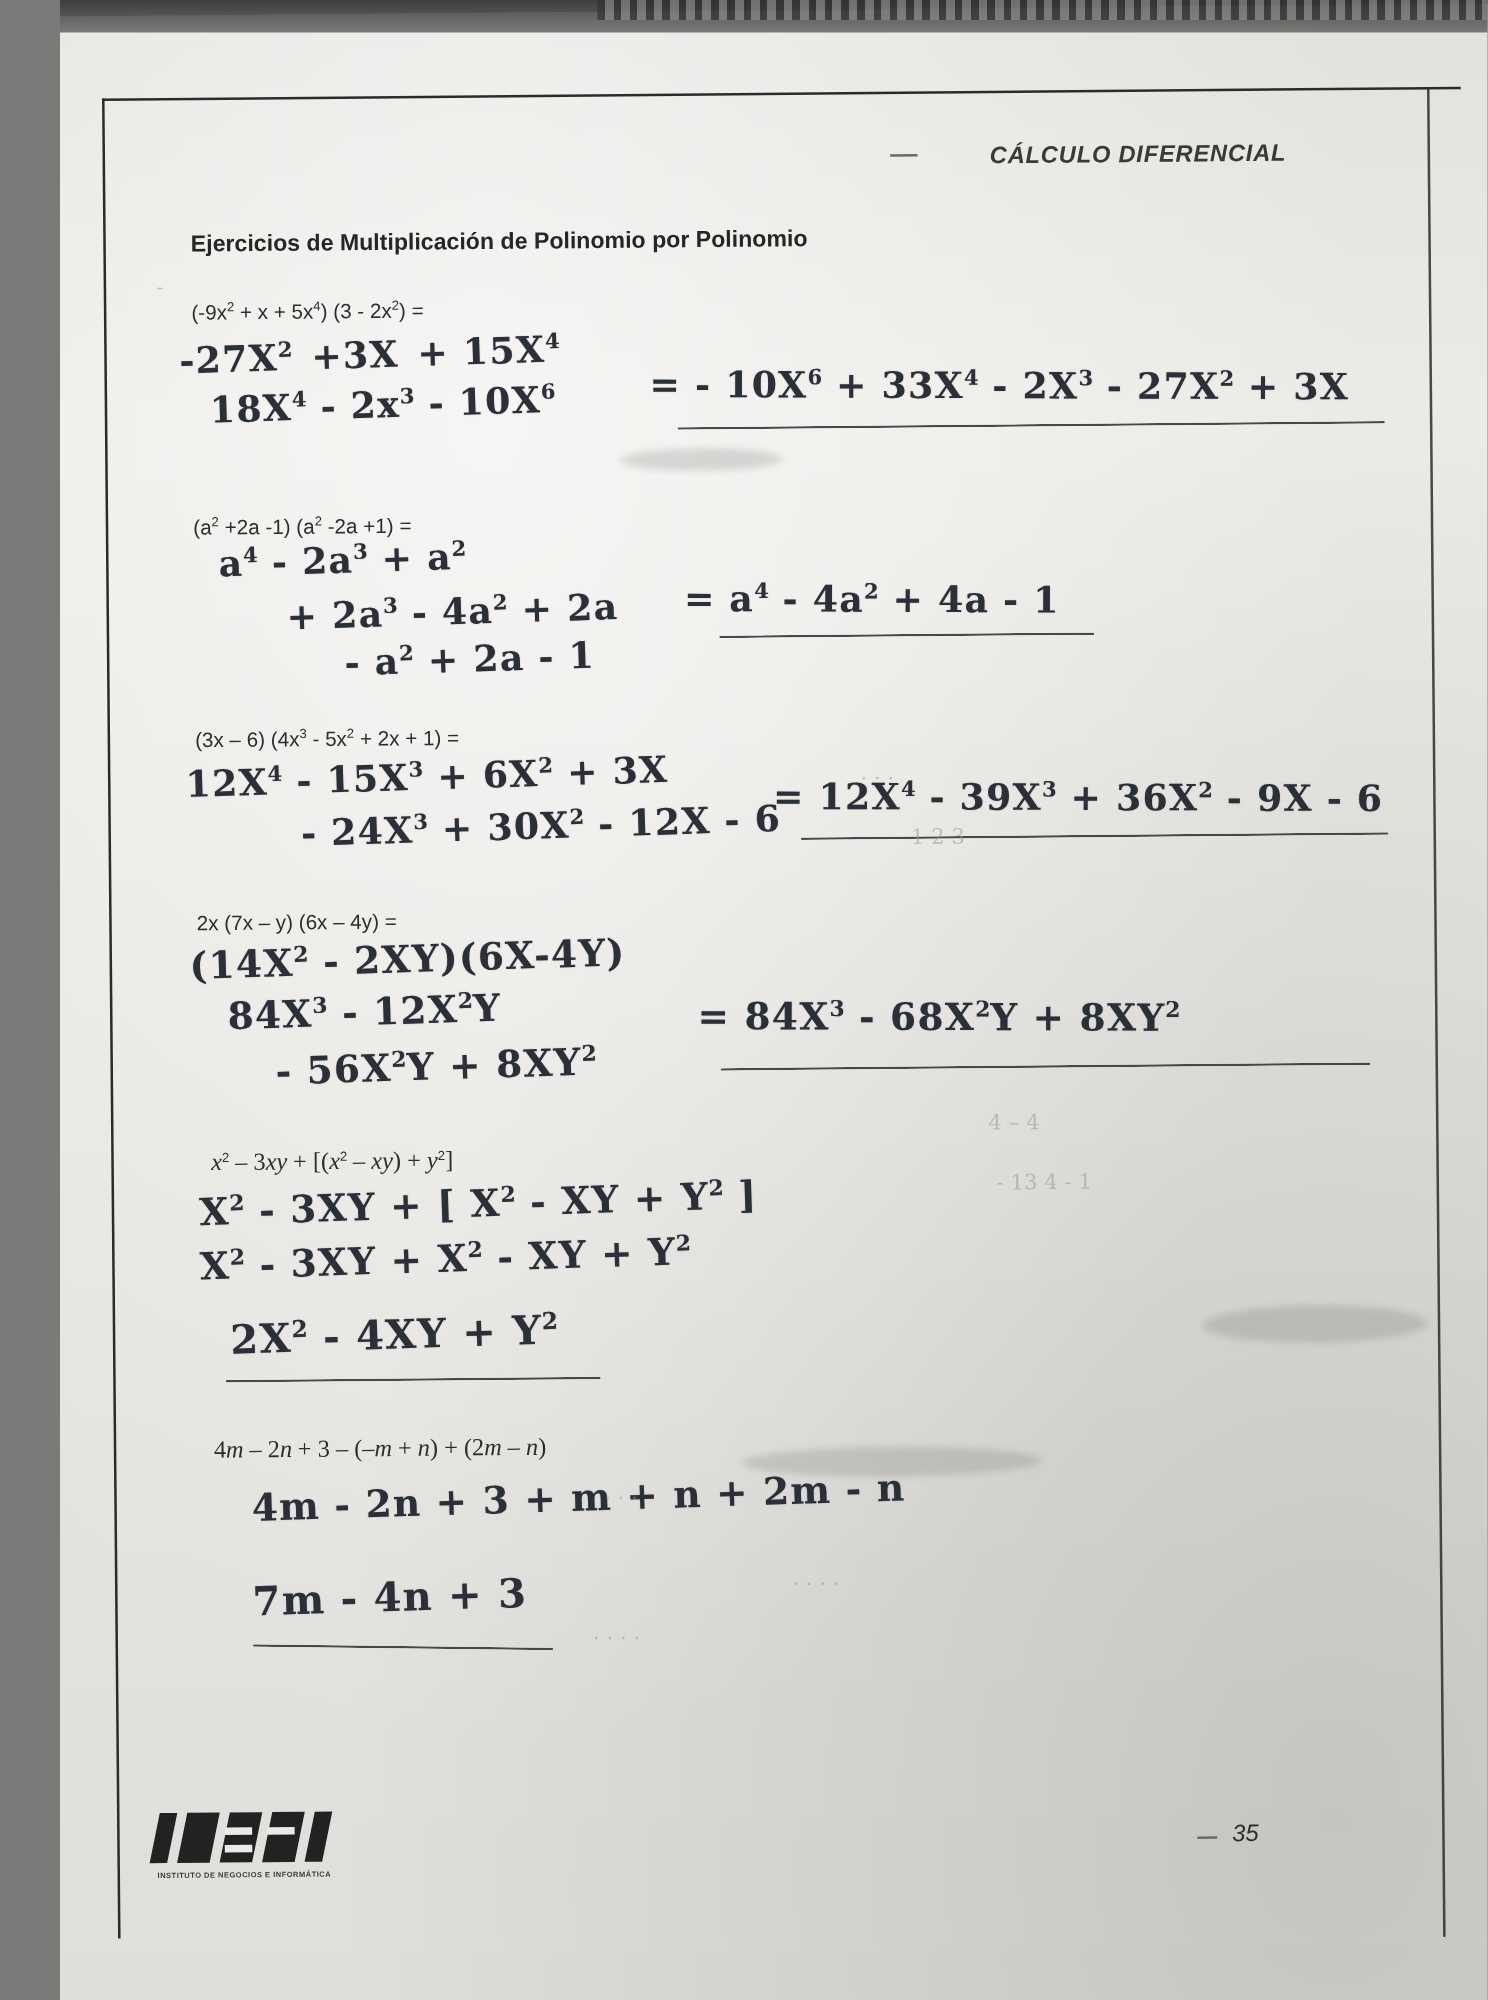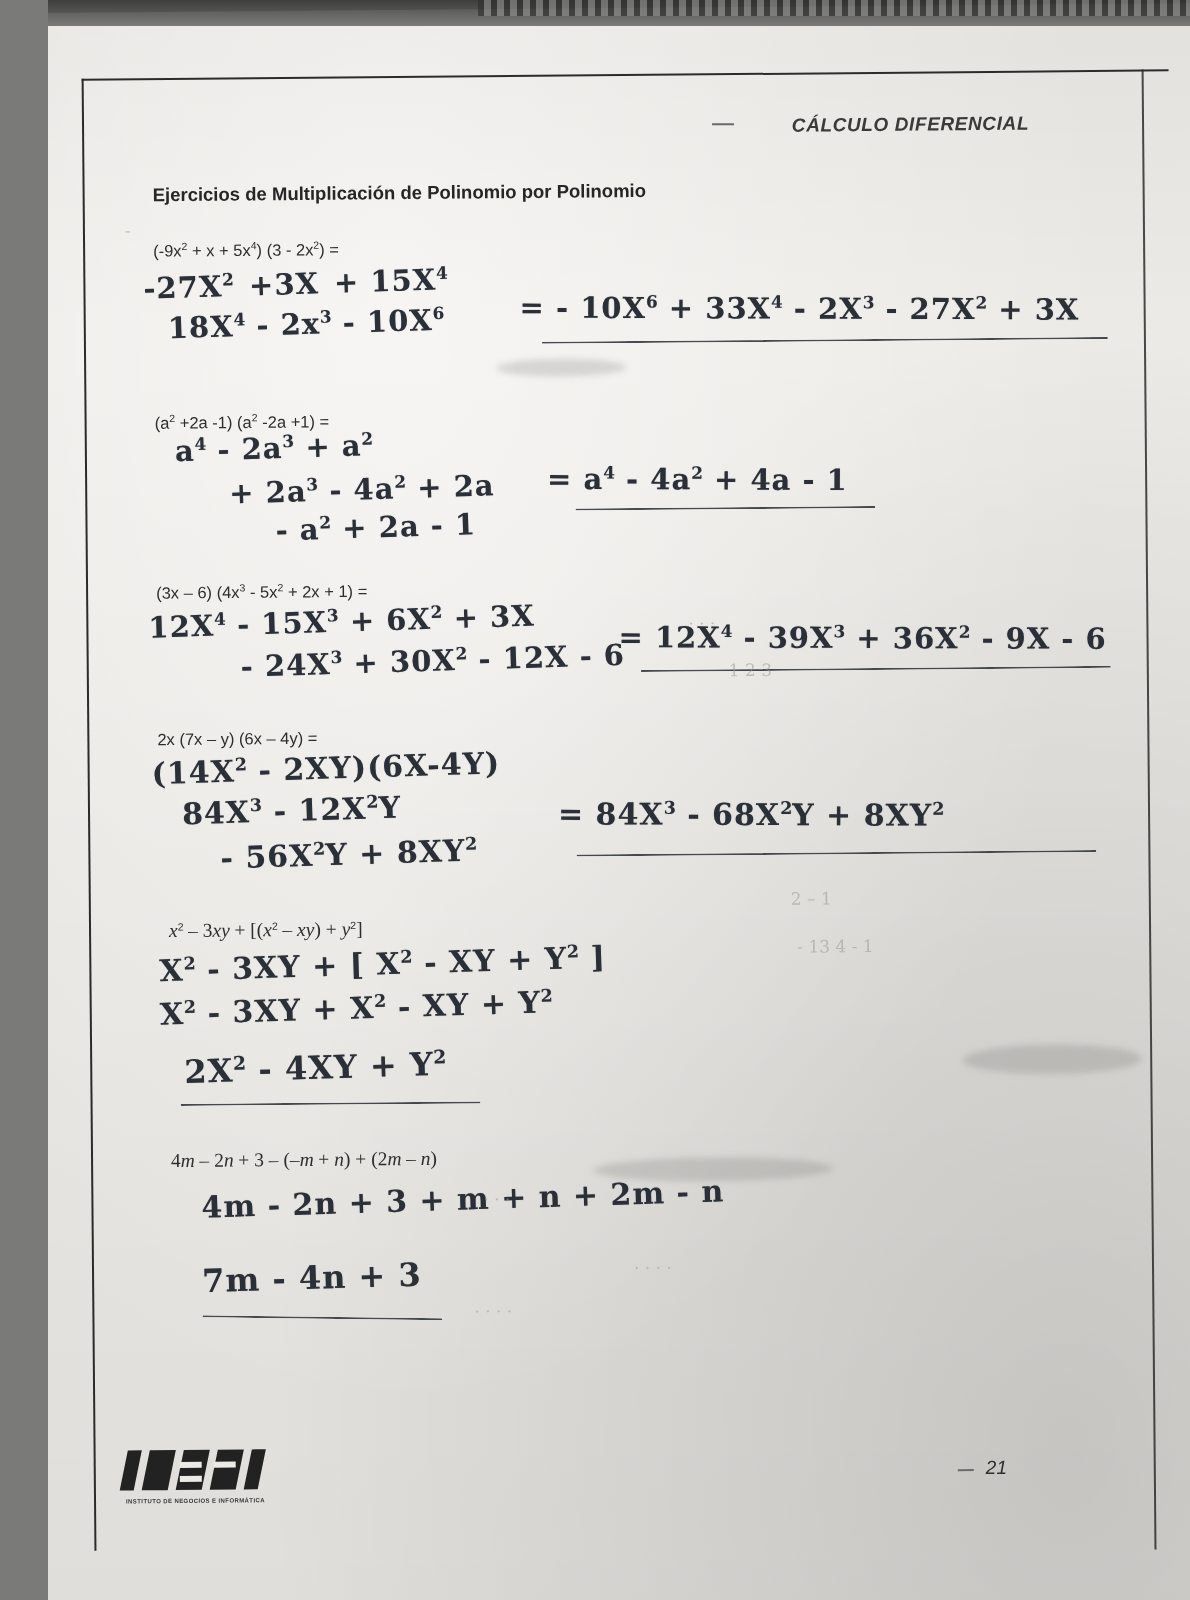--- a/index.html
+++ b/index.html
@@ -304,21 +304,21 @@
         <span class="serif">4</span><span class="serif it">m</span> <span class="serif">– 2</span><span class="serif it">n</span> <span class="serif">+ 3 – (–</span><span class="serif it">m</span> <span class="serif">+ </span><span class="serif it">n</span><span class="serif">) + (2</span><span class="serif it">m</span> <span class="serif">– </span><span class="serif it">n</span><span class="serif">)</span>
       </div>
       <div class="hw sl" style="left:168px; top:1172px; font-size:30px;">
         4m - 2n + 3 + m + n + 2m - n
       </div>
       <div class="hw sl" style="left:168px; top:1248px; font-size:32px;">
         7m - 4n + 3
       </div>
       <div class="ul" style="left:168px; top:1306px; width:240px; transform:rotate(1.2deg);"></div>
 
-      <div class="ghost" style="left:760px; top:882px;">2 – 1</div>
+      <div class="ghost" style="left:760px; top:882px;">4 – 4</div>
       <div class="ghost" style="left:766px; top:930px;">- 13 4 - 1</div>
       <div class="ghost" style="left:660px; top:606px;">· · ·</div>
       <div class="ghost" style="left:700px; top:653px;">1 2 3</div>
       <div class="ghost" style="left:450px; top:1180px;">· · ·</div>
       <div class="ghost" style="left:600px; top:1250px;">· · · ·</div>
       <div class="ghost" style="left:440px; top:1292px;">· · · ·</div>
       <div class="ghost" style="left:100px; top:208px;">-</div>
 
       <div class="smudge" style="left:470px; top:350px; width:130px; height:18px;"></div>
       <div class="smudge" style="left:560px; top:1150px; width:240px; height:24px;"></div>
@@ -330,20 +330,20 @@
         <div class="bar" style="left:56px; width:26px;"></div>
         <div class="bar" style="left:90px; width:26px;"></div>
         <div class="bar" style="left:124px; width:14px;"></div>
         <div style="position:absolute; left:56px; top:12px; width:22px; height:6px; background:#eceae6;"></div>
         <div style="position:absolute; left:56px; top:26px; width:22px; height:6px; background:#eceae6;"></div>
         <div style="position:absolute; left:90px; top:12px; width:22px; height:6px; background:#eceae6;"></div>
         <div class="sub">INSTITUTO DE NEGOCIOS E INFORMÁTICA</div>
       </div>
 
       <div id="pageno-dash"></div>
-      <div id="pageno">21</div>
+      <div id="pageno">35</div>
 
     </div>
   </div>
 
   <div id="topband"></div>
   <div id="topband2"></div>
 </div>
 
 </body></html>

